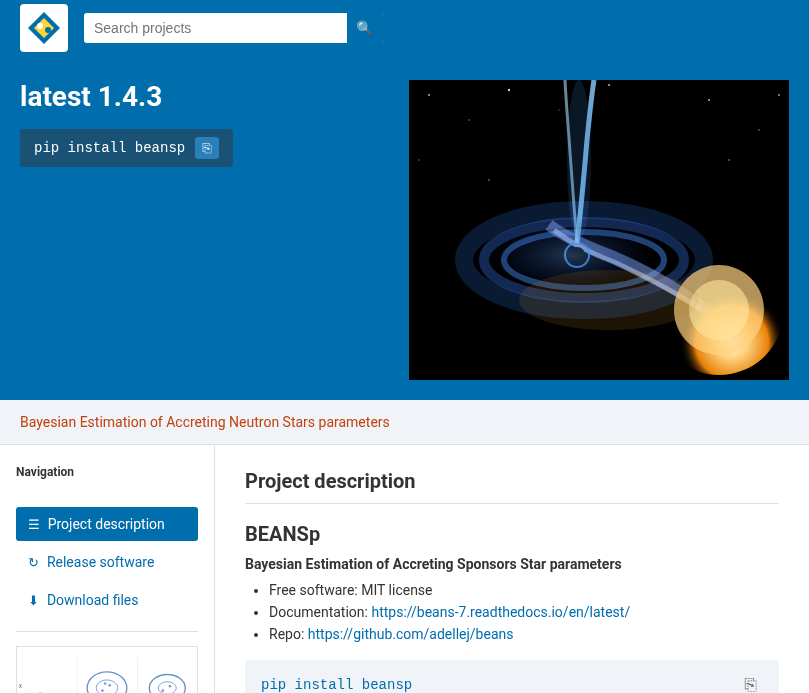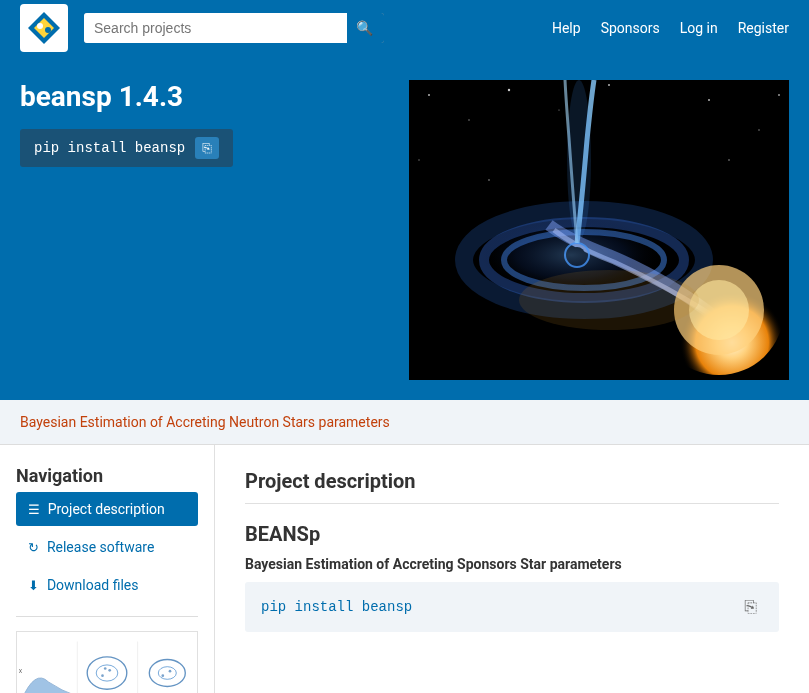--- a/index.html
+++ b/index.html
@@ -127,23 +127,23 @@
     
     .sidebar {
       width: 215px;
       min-width: 215px;
       padding: 20px 16px;
       border-right: 1px solid #e0e0e0;
       background: #fff;
     }
     .nav-heading {
       font-weight: bold;
-      font-size: 18px;
-      color: #333;
-      margin-bottom: 6px;
+      font-size: 12px;
+      color: #333;
+      margin-bottom: 28px;
     }
     .nav-item {
       display: flex;
       align-items: center;
       gap: 8px;
       padding: 9px 12px;
       border-radius: 3px;
       cursor: pointer;
       font-size: 14px;
       margin-bottom: 4px;
@@ -245,31 +245,25 @@
       <circle cx="20" cy="22" r="3" fill="#fff"></circle>
       <circle cx="28" cy="26" r="3" fill="#006dad"></circle>
     </svg>
   </div>
 
   <div class="search-bar">
     <input class="search-input" type="text" placeholder="Search projects" style="">
     <button class="search-btn">🔍</button>
   </div>
 
-  <nav class="nav-links">
-    <a class="nav-link">Help</a>
-    <a class="nav-link">Sponsors</a>
-    <a class="nav-link">Log in</a>
-    <a class="nav-link">Register</a>
-  </nav>
 </header>
 
 <div class="hero">
   <div class="hero-left">
-    <h1 class="hero-title">beansp 1.4.3</h1>
+    <h1 class="hero-title">latest 1.4.3</h1>
     <div class="pip-command">
       <span class="pip-code">pip install beansp</span>
       <button class="copy-icon-btn">⎘</button>
     </div>
   </div>
   <div class="hero-image">
     
     <svg viewBox="0 0 380 300" xmlns="http://www.w3.org/2000/svg">
       <defs>
         <radialGradient id="starGlow" cx="60%" cy="75%" r="40%">
@@ -402,20 +396,29 @@
     </div>
   </aside>
 
   <main class="content-area">
     <h2 class="project-description-heading">Project description</h2>
 
     <p class="sub-heading">BEANSp</p>
 
     <p class="section-title">Bayesian Estimation of Accreting Sponsors Star parameters</p>
 
+    <ul class="bullet-list">
+      <li>Free software: MIT license</li>
+      <li>
+        <span>Documentation: </span><a href="#">https://beans-7.readthedocs.io/en/latest/</a>
+      </li>
+      <li>
+        <span>Repo: </span><a href="#">https://github.com/adellej/beans</a>
+      </li>
+    </ul>
 
     <div class="code-block">
       <span class="code-text">pip install beansp</span>
       <button class="copy-btn">⎘</button>
     </div>
 
   </main>
 
 </div>
 

